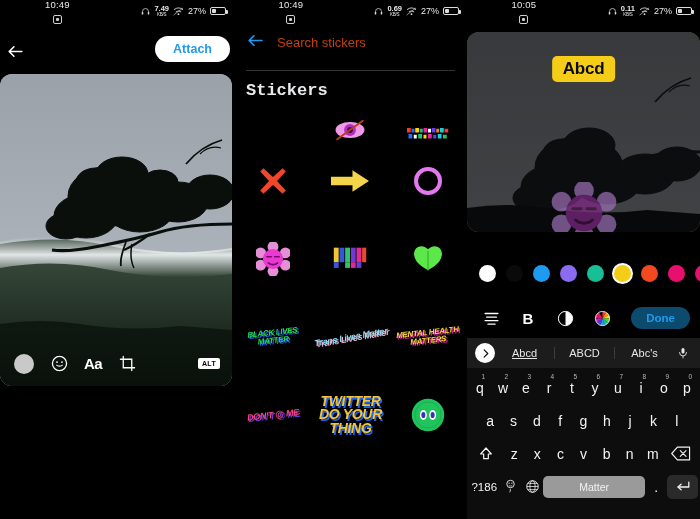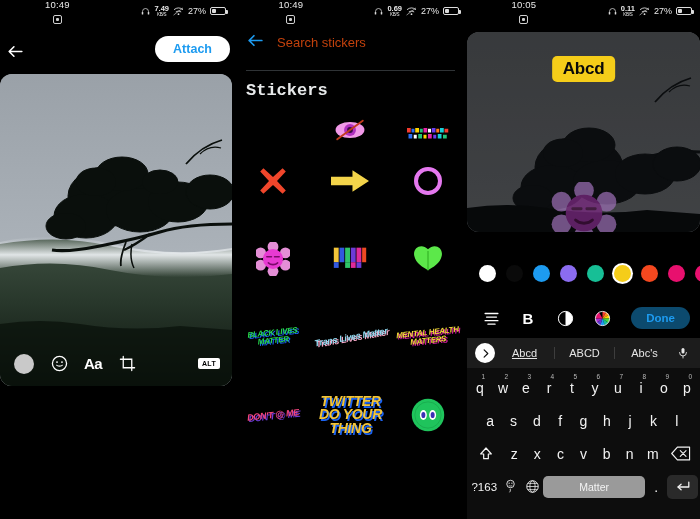--- a/index.html
+++ b/index.html
@@ -535,21 +535,21 @@
       <span class="key">n</span>
       <span class="key">m</span>
       <span class="key wide">
         <svg width="20" height="15" viewBox="0 0 28 20">
             <path d="M9 1h17v18H9L1 10z" fill="none" stroke="#f2f2f2" stroke-width="1.6" stroke-linejoin="round"></path>
             <path d="M13 6l8 8M21 6l-8 8" stroke="#f2f2f2" stroke-width="1.6" stroke-linecap="round"></path>
           </svg>
       </span>
     </div>
     <div class="kb-row">
-      <span class="key sym wide">?163</span>
+      <span class="key sym wide">?186</span>
       <span class="key">
         <svg width="13" height="15" viewBox="0 0 20 24">
             <circle cx="10" cy="8" r="6" fill="none" stroke="#f2f2f2" stroke-width="1.4"></circle>
             <circle cx="7.8" cy="6.6" r="1" fill="#f2f2f2"></circle>
             <circle cx="12.2" cy="6.6" r="1" fill="#f2f2f2"></circle>
             <path d="M7.2 10.2c1.2 1.4 4.4 1.4 5.6 0" stroke="#f2f2f2" stroke-width="1.2" fill="none"></path>
             <path d="M9.6 16.5c.6 1.5.2 3.2-.8 4.3" stroke="#f2f2f2" stroke-width="1.4" fill="none" stroke-linecap="round"></path>
           </svg>
       </span>
       <span class="key">

